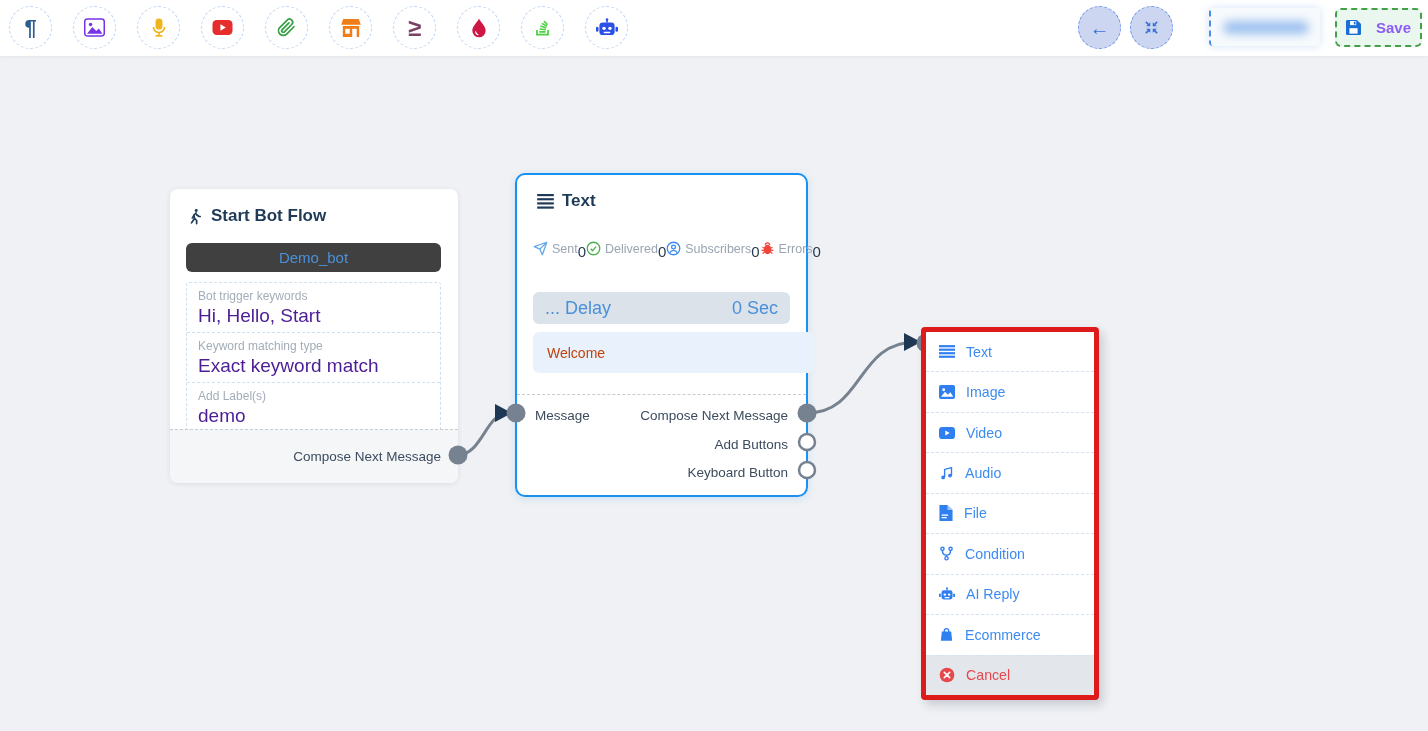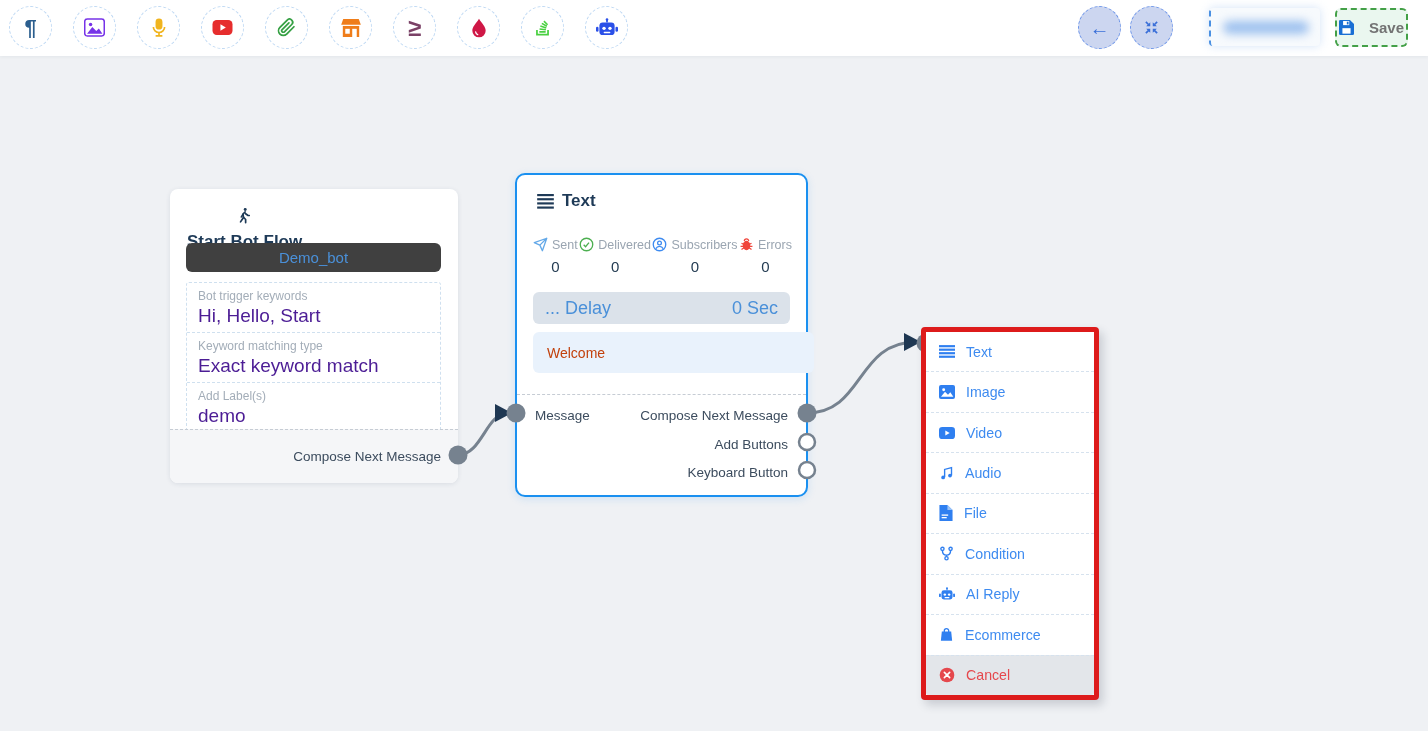--- a/index.html
+++ b/index.html
@@ -14,53 +14,53 @@
     justify-content:center; cursor:pointer; }
   .glyph { font-weight:bold; font-size:22px; line-height:1; }
   .circle-btn { position:absolute; top:6px; width:43px; height:43px; border-radius:50%;
     background:#ccd6f0; border:1.5px dashed #6a93e8; display:flex; align-items:center;
     justify-content:center; color:#3a6fd8; cursor:pointer; }
   .redacted-btn { position:absolute; left:1209px; top:8px; width:111px; height:38px;
     background:#f7fafd; border-left:2px dashed #4a90e2; border-radius:4px;
     display:flex; align-items:center; justify-content:center; cursor:pointer;
     box-shadow:0 0 10px rgba(160,195,240,.45); }
   .redacted-blur { width:86px; height:13px; border-radius:7px; background:#9cc0ee; filter:blur(5px); }
-  .save-btn { position:absolute; left:1335px; top:8px; width:73px; height:39px;
+  .save-btn { position:absolute; left:1335px; top:8px; width:87px; height:39px;
     background:#eaf7ef; border:2px dashed #43a047; border-radius:6px; display:flex;
     align-items:center; justify-content:center; gap:15px; cursor:pointer;
-    color:#737373; font-size:15px; font-weight:bold; }
+    color:#8b5cf6; font-size:15px; font-weight:bold; }
 
   
   .canvas { position:absolute; inset:0; z-index:1; }
 
   
   .start-card { position:absolute; left:170px; top:189px; width:288px; height:294px;
     background:#fff; border-radius:8px; box-shadow:0 1px 5px rgba(30,50,80,.10); z-index:2; }
   .start-title { position:absolute; left:17px; top:17px; display:flex; align-items:center; gap:7px;
-    color:#1e3a57; font-size:17px; font-weight:bold;flex-direction:column; }
+    color:#1e3a57; font-size:17px; font-weight:bold; }
   .demo-btn { position:absolute; left:16px; top:54px; width:255px; height:29px; background:#404040;
     border-radius:6px; color:#4a90d9; font-size:15px; display:flex; align-items:center;
     justify-content:center; cursor:pointer; }
   .field-group { position:absolute; left:16px; top:93px; width:255px;
     border:1.5px dashed #cfe0ef; border-radius:3px; }
   .field { padding:6px 11px 7px 11px; }
   .field + .field { border-top:1.5px dashed #cfe0ef; }
   .field-label { color:#a3adb8; font-size:12px; line-height:15px; }
   .field-value { color:#4c1d95; font-size:19px; line-height:19px; margin-top:2px; }
   .start-footer { position:absolute; left:0; top:240px; width:288px; height:54px;
     background:#f5f6f8; border-top:1.5px dashed #c6ccd4; border-radius:0 0 8px 8px; }
   .start-out-label { position:absolute; right:17px; top:19px; color:#3c4c5e; font-size:13.5px; }
 
   
   .text-node { position:absolute; left:515px; top:173px; width:293px; height:324px; background:#fff;
     border:2px solid #1a90f0; border-radius:10px; box-shadow:0 2px 8px rgba(26,144,240,.15); z-index:2; }
   .tn-header { position:absolute; left:20px; top:16px; display:flex; align-items:center; gap:8px;
     color:#1e3a57; font-size:17px; font-weight:bold; }
   .stats { position:absolute; left:16px; top:62px; width:259px; display:flex; justify-content:space-between; }
-  .stat { display:flex; flex-direction:column; align-items:center; }
+  .stat { display:flex; flex-direction:row; align-items:center; }
   .stat-top { display:flex; align-items:center; gap:4px; color:#9aa5b1; font-size:12.5px; }
   .stat-val { margin-top:6px; color:#233b52; font-size:15px; }
   .delay-row { position:absolute; left:16px; top:117px; width:257px; height:32px; background:#dbe2ea;
     border-radius:6px; display:flex; align-items:center; justify-content:space-between;
     padding:0 12px; color:#4a90d9; font-size:18px; cursor:pointer; }
   .msg-row { position:absolute; left:16px; top:157px; width:281px; height:41px; background:#e9f2fc;
     border-radius:6px; display:flex; align-items:center; padding:0 14px; color:#c2410c;
     font-size:14px; cursor:pointer; }
   .tn-divider { position:absolute; left:0; top:219px; width:100%; border-top:1.5px dashed #c6ccd4; }
   .port-label { position:absolute; color:#3c4c5e; font-size:13.5px; }

